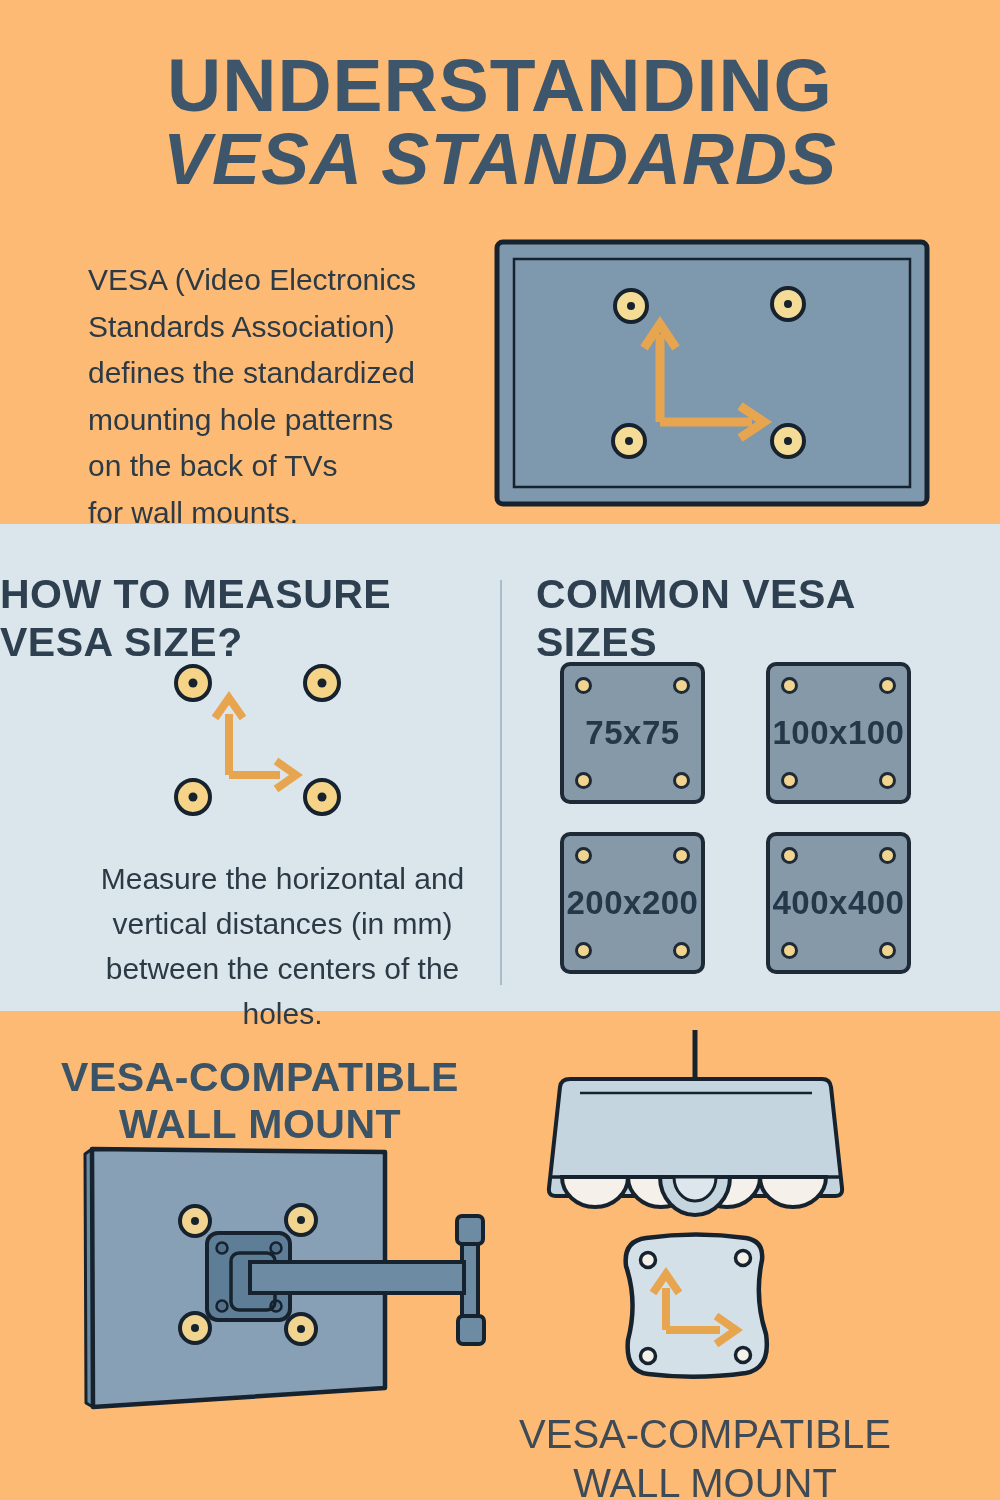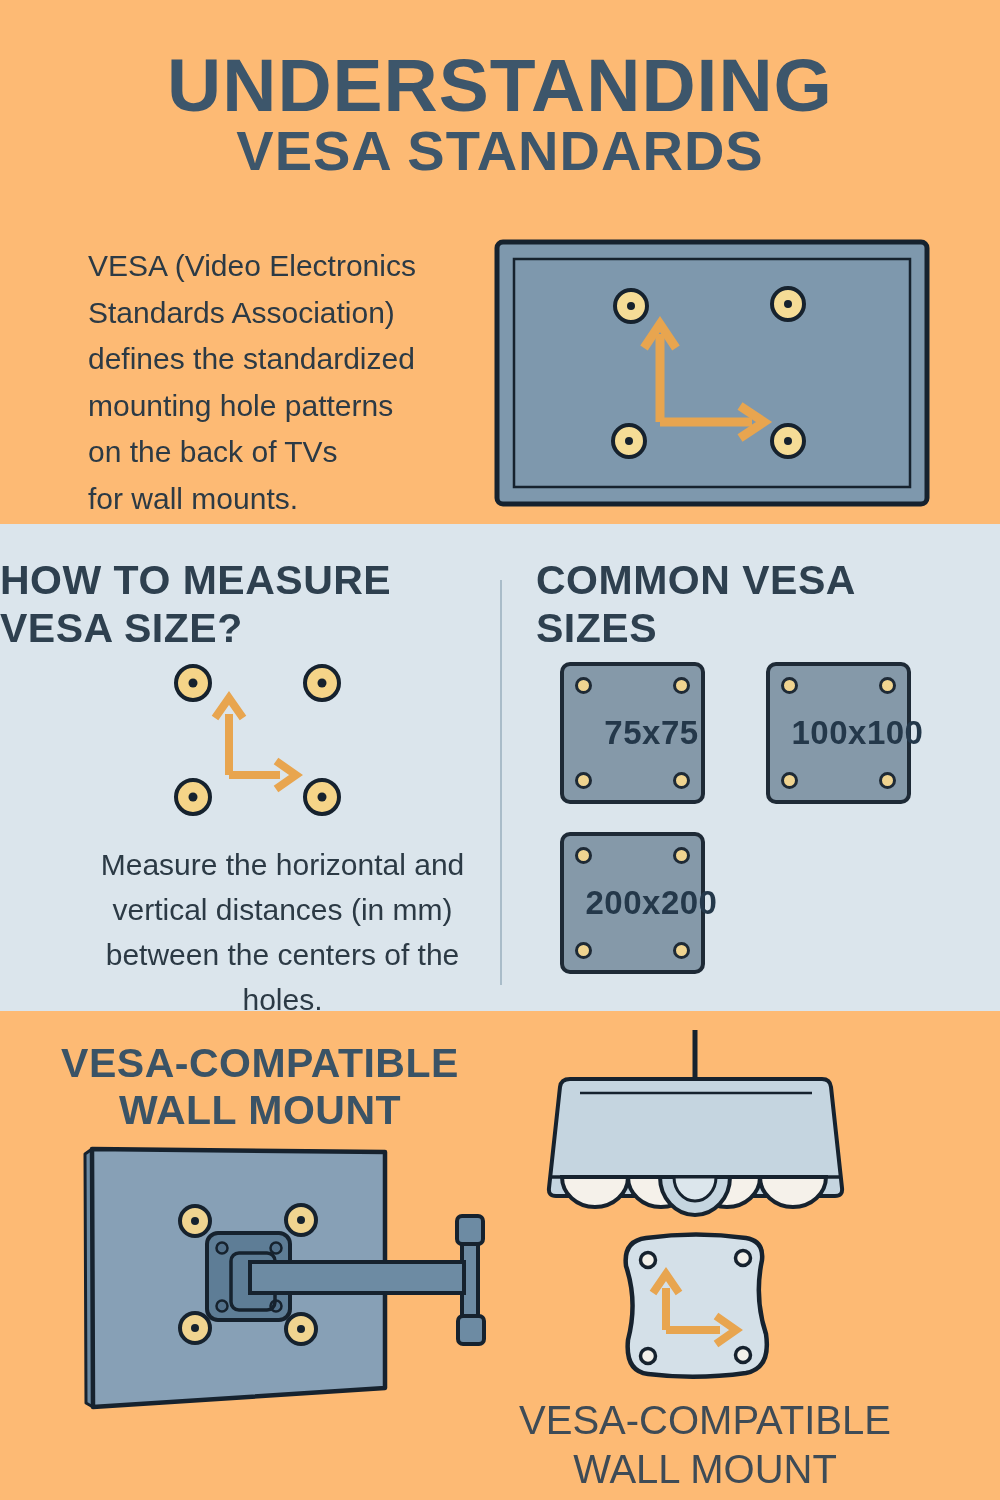--- a/index.html
+++ b/index.html
@@ -4,29 +4,29 @@
 <style>
   html,body{margin:0;padding:0;background:#e9e6df;}
   .poster{
     position:relative;
     width:1000px;height:1500px;
     background:#fdba74;
     overflow:hidden;
     font-family:"Liberation Sans", sans-serif;
     margin:0 auto;
   }
-  .pre{white-space:pre-line;}
+  .pre{white-space:pre-line;margin-top:14px;}
   
   .title{
     position:absolute;top:48px;left:0;width:1000px;
     text-align:center;color:#3d566b;font-weight:800;
     line-height:1.0;letter-spacing:1px;
   }
   .title .l1{font-size:75px;}
-  .title .l2{font-size:56px;}
+  .title .l2{font-size:72px;font-style:italic;}
   .intro{
     position:absolute;left:88px;top:243px;width:400px;
     font-size:30px;line-height:1.55;color:#2c3a45;
   }
   
   .band{
     position:absolute;left:0;top:524px;width:1000px;height:487px;
     background:#dbe5ec;
   }
   .band-divider{
@@ -54,21 +54,21 @@
     position:absolute;width:11px;height:11px;border-radius:50%;
     background:#f0d490;border:3px solid #1e2a36;
   }
   .plate .hole.tl{left:11px;top:11px;}
   .plate .hole.tr{right:11px;top:11px;}
   .plate .hole.bl{left:11px;bottom:11px;}
   .plate .hole.br{right:11px;bottom:11px;}
   .plate .plabel{
     position:absolute;left:0;top:0;width:100%;height:100%;
     display:flex;align-items:center;justify-content:center;
-    font-size:33px;font-weight:700;color:#24384a;letter-spacing:0.5px;margin-left:19px;
+    font-size:33px;font-weight:700;color:#24384a;letter-spacing:0.5px;
   }
   
   .mount-heading{
     position:absolute;left:20px;top:1040px;width:480px;text-align:center;
     font-size:41px;font-weight:800;line-height:1.15;color:#3a5366;
     letter-spacing:0.5px;
   }
   .mount-caption{
     position:absolute;left:495px;top:1396px;width:420px;text-align:center;
     font-size:40px;font-weight:500;line-height:1.22;color:#3e4b56;
@@ -181,20 +181,27 @@
     <span class="hole br"></span>
     <span class="plabel">100x100</span>
   </div>
   <div class="plate" style="left:560px;top:832px;">
     <span class="hole tl"></span>
     <span class="hole tr"></span>
     <span class="hole bl"></span>
     <span class="hole br"></span>
     <span class="plabel">200x200</span>
   </div>
+  <div class="plate" style="left:766px;top:832px;">
+    <span class="hole tl"></span>
+    <span class="hole tr"></span>
+    <span class="hole bl"></span>
+    <span class="hole br"></span>
+    <span class="plabel">400x400</span>
+  </div>
 
   <div class="mount-heading pre">VESA-COMPATIBLE
 WALL MOUNT</div>
 
   <svg id="wallmount-svg" width="415" height="275" viewBox="0 0 415 275">
     <path d="M17,7 L10,12 L11,261 L18,265" fill="#6d8ba3" stroke="#16222e" stroke-width="3" stroke-linejoin="round"></path>
     <path d="M17,7 L310,10 L310,246 L18,265 Z" fill="#87a0b6" stroke="#16222e" stroke-width="4.5" stroke-linejoin="round"></path>
     <g>
       <g>
           <circle cx="120" cy="79" r="15" fill="#f0d490" stroke="#16222e" stroke-width="4"></circle>

